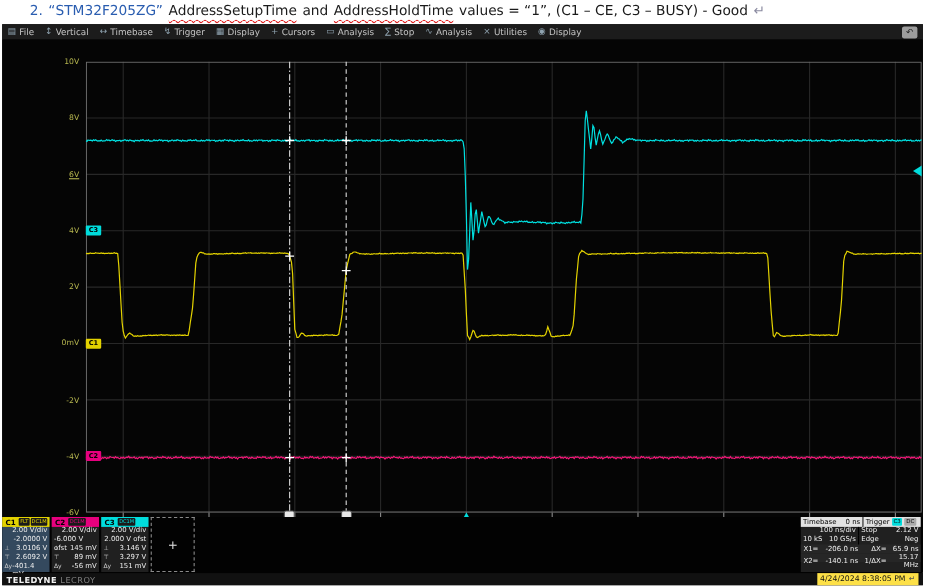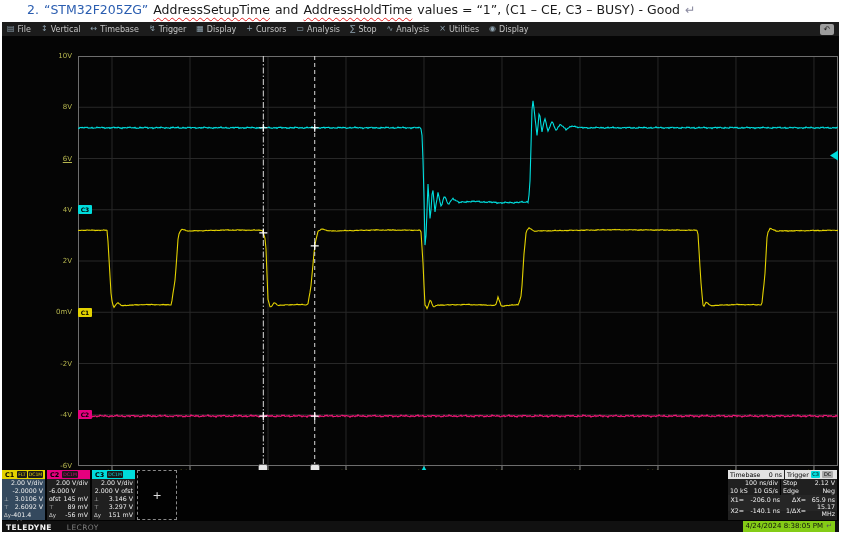--- a/index.html
+++ b/index.html
@@ -48,22 +48,22 @@
   .tbhead .h2{flex:1;}
   .tbadge{font-size:5px;padding:0 1.5px;border-radius:1px;line-height:7px;}
   .tbrow{height:8px;display:flex;}
   .tbrow .lcol{width:52px;display:flex;justify-content:space-between;padding:0 2px;box-sizing:border-box;}
   .tbrow .rcol{flex:1;display:flex;justify-content:space-between;padding:0 2px;box-sizing:border-box;border-left:1px solid #000;}
   .xrow{height:8px;display:grid;grid-template-columns:16px 36px 26px 29px;align-items:center;background:#262626;}
   .xrow span{text-align:right;}
   
   .footer{position:absolute;left:0;top:499px;right:0;height:11px;background:#111;display:flex;align-items:flex-end;}
   .brand1{color:#f2f2f2;font-weight:bold;font-size:7.5px;margin-left:4px;letter-spacing:.4px;}
-  .brand2{color:#7e7e7e;font-size:7.5px;margin-left:15px;letter-spacing:.4px;}
-  .dtstrip{position:absolute;right:4px;top:0;height:11px;background:#84cc16;color:#111;
+  .brand2{color:#7e7e7e;font-size:7.5px;margin-left:3px;letter-spacing:.4px;}
+  .dtstrip{position:absolute;right:4px;top:0;height:11px;background:#fde047;color:#111;
            font-size:7px;line-height:11px;padding:0 3px;}
   .dtstrip .eol2{color:#555;margin-left:3px;}
 </style>
 </head>
 <body>
 
 <div class="page">
 
   <div class="doc-title" id="docTitle"><span class="blue">2.</span><span class="blue">“STM32F205ZG”</span><span class="wavy">AddressSetupTime</span><span class="">and</span><span class="wavy">AddressHoldTime</span><span class="">values = “1”, (C1 – CE, C3 – BUSY) - Good</span><span class="eol">↵</span></div>
 

